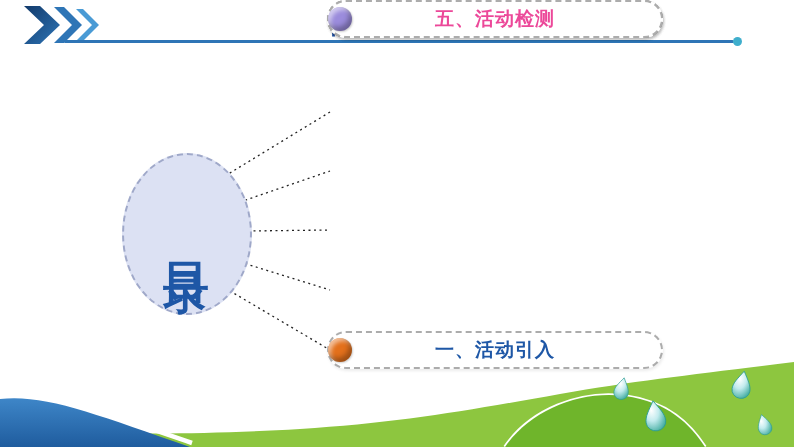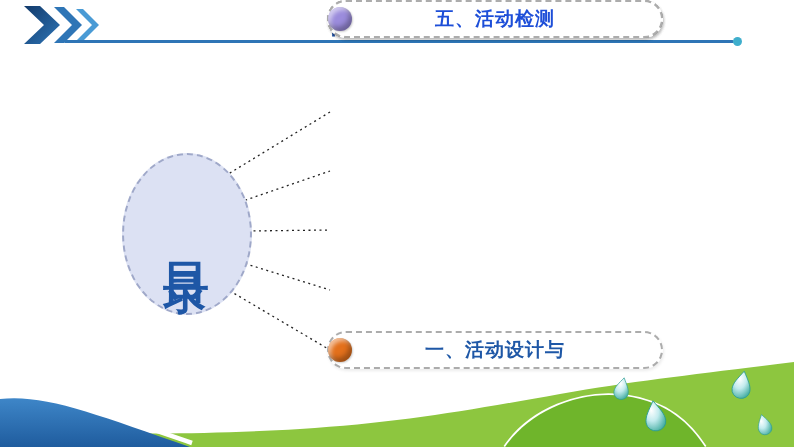--- a/index.html
+++ b/index.html
@@ -87,21 +87,21 @@
     </g>
   </svg>
 
   <div class="center-ellipse">
     <div class="center-label" style="color: rgb(30, 87, 166);">目录</div>
   </div>
 
   <div class="toc-item">
     <span class="bullet" style="background-color: rgb(227, 112, 27);"></span>
     <div class="pill">
-      <span class="pill-label" style="color: rgb(30, 87, 166);">一、活动设计与</span>
+      <span class="pill-label" style="color: rgb(30, 87, 166);">一、活动引入</span>
     </div>
   </div>
   <div class="toc-item">
     <span class="bullet" style="background-color: rgb(188, 190, 45);"></span>
     <div class="pill">
       <span class="pill-label" style="color: rgb(30, 87, 166);">二、活动目标</span>
     </div>
   </div>
   <div class="toc-item">
     <span class="bullet" style="background-color: rgb(103, 162, 66);"></span>
@@ -111,21 +111,21 @@
   </div>
   <div class="toc-item">
     <span class="bullet" style="background-color: rgb(63, 169, 220);"></span>
     <div class="pill">
       <span class="pill-label" style="color: rgb(30, 87, 166);">四、展示与交流</span>
     </div>
   </div>
   <div class="toc-item">
     <span class="bullet" style="background-color: rgb(155, 140, 220);"></span>
     <div class="pill">
-      <span class="pill-label" style="color: #1d4ed8;">五、活动检测</span>
+      <span class="pill-label" style="color: #ec4899;">五、活动检测</span>
     </div>
   </div>
 
   <svg class="footer-art" viewBox="0 0 794 115">
     <defs>
       <radialGradient id="dropGrad" cx="0.35" cy="0.3" r="0.8">
         <stop offset="0" stop-color="#ffffff"></stop>
         <stop offset="0.45" stop-color="#c2ebee"></stop>
         <stop offset="1" stop-color="#3BA99C"></stop>
       </radialGradient>

